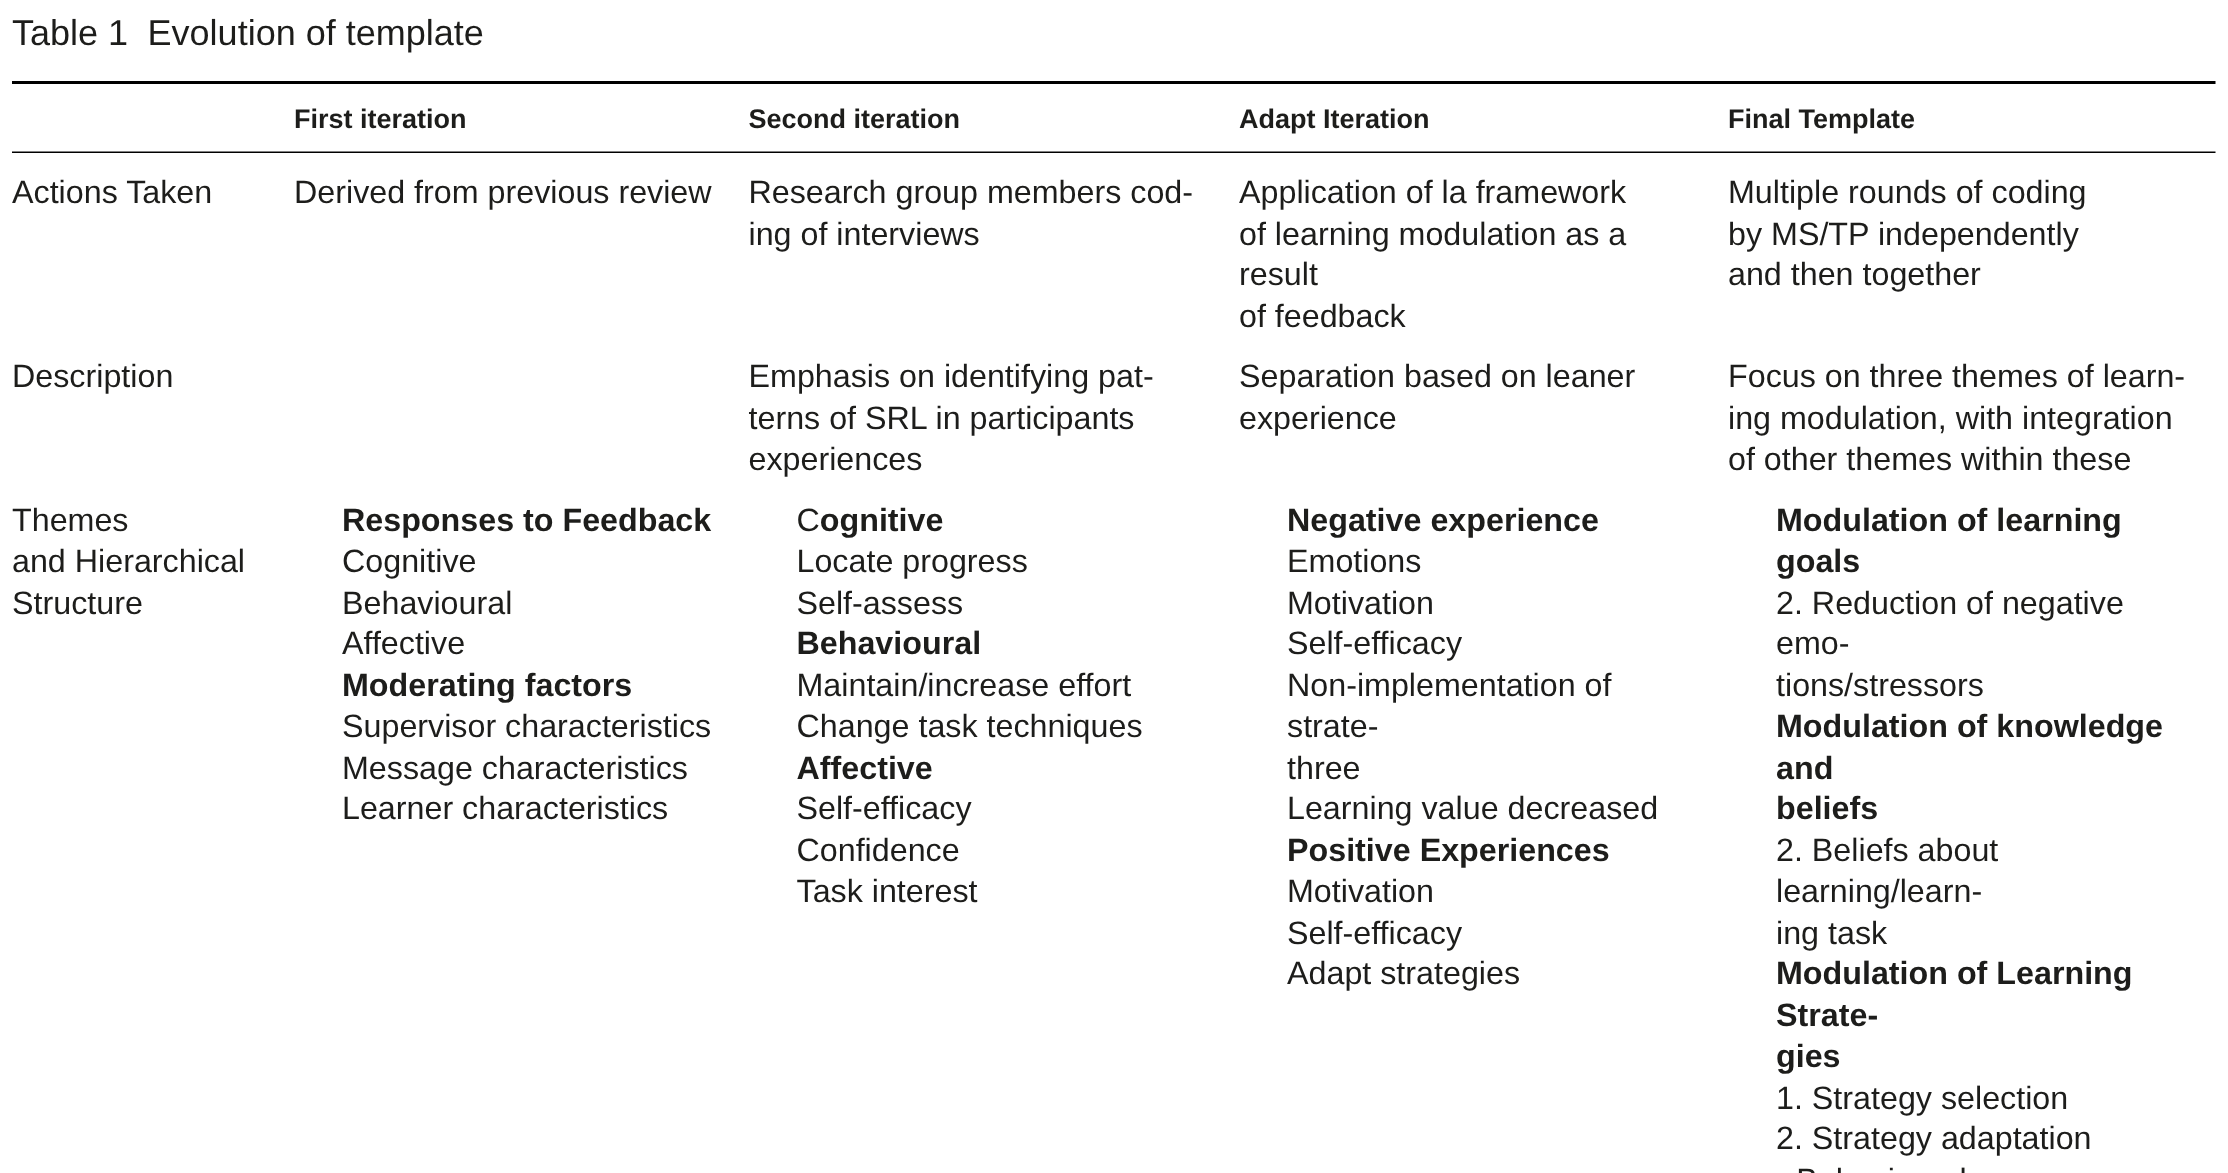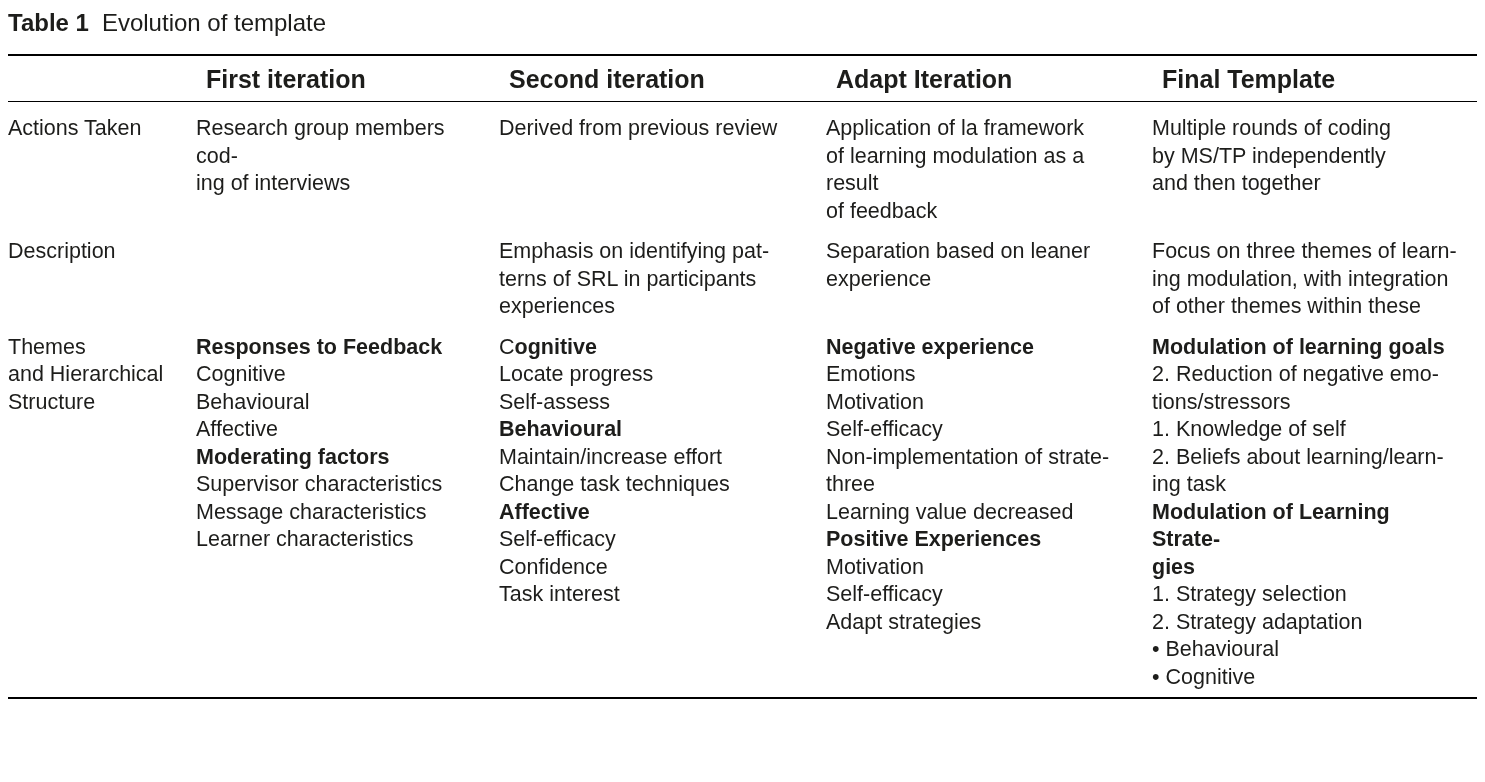--- a/index.html
+++ b/index.html
@@ -16,59 +16,58 @@
     box-sizing: border-box;
     width: 1485px;
     padding: 6px 8px 0 8px;
   }
   .caption {
     font-size: 24px;
     line-height: 30px;
     margin-top: 2px;
   }
   .cap-label {
-    font-weight: 700;
+    font-weight: 400;
     margin-right: 13px;
   }
   .tbl {
     margin-top: 16px;
     border-top: 2px solid #000;
     border-bottom: 2px solid #000;
   }
   .grid-row {
     display: grid;
     grid-template-columns: 188px 303px 327px 326px minmax(0, 1fr);
   }
   .thead {
     border-bottom: 1.5px solid #000;
     padding: 10px 0 8px 0;
   }
   .thead .cell {
     font-weight: 700;
-    font-size: 25px;
+    font-size: 18px;
     line-height: 27px;
-    margin-left: 10px;
   }
   .tbody {
     padding: 13px 0 6px 0;
   }
   .body-row {
     margin-bottom: 13px;
   }
   .body-row:last-child {
     margin-bottom: 0;
   }
   .cell {
     font-size: 21.5px;
     line-height: 27.5px;
     padding-right: 16px;
     white-space: pre-line;
     box-sizing: border-box;
   }
-  .item { white-space: pre-line; }
+  .item { white-space: pre-line; margin-left: 32px; }
   .item.b { font-weight: 700; }
   .lead-regular { font-weight: 400; }
 </style>
 </head>
 <body>
 
 <div class="page">
   <div class="caption">
     <span class="cap-label">Table 1</span><span class="cap-text">Evolution of template</span>
   </div>
@@ -77,23 +76,23 @@
     <div class="grid-row thead">
       <div class="cell"></div>
       <div class="cell">First iteration</div>
       <div class="cell">Second iteration</div>
       <div class="cell">Adapt Iteration</div>
       <div class="cell">Final Template</div>
     </div>
     <div class="tbody" id="tbody">
         <div class="grid-row body-row">
           <div class="cell">Actions Taken</div>
+          <div class="cell">Derived from previous review</div>
           <div class="cell">Research group members cod-
 ing of interviews</div>
-          <div class="cell">Derived from previous review</div>
           <div class="cell">Application of la framework
 of learning modulation as a result
 of feedback</div>
           <div class="cell">Multiple rounds of coding
 by MS/TP independently
 and then together</div>
         </div>
         <div class="grid-row body-row">
           <div class="cell">Description</div>
           <div class="cell"></div>
@@ -108,19 +107,20 @@
         </div>
         <div class="grid-row body-row">
           <div class="cell">Themes
 and Hierarchical
 Structure</div>
           <div class="cell"><div class="item b">Responses to Feedback</div><div class="item">Cognitive</div><div class="item">Behavioural</div><div class="item">Affective</div><div class="item b">Moderating factors</div><div class="item">Supervisor characteristics</div><div class="item">Message characteristics</div><div class="item">Learner characteristics</div></div>
           <div class="cell"><div class="item b"><span class="lead-regular">C</span>ognitive</div><div class="item">Locate progress</div><div class="item">Self-assess</div><div class="item b">Behavioural</div><div class="item">Maintain/increase effort</div><div class="item">Change task techniques</div><div class="item b">Affective</div><div class="item">Self-efficacy</div><div class="item">Confidence</div><div class="item">Task interest</div></div>
           <div class="cell"><div class="item b">Negative experience</div><div class="item">Emotions</div><div class="item">Motivation</div><div class="item">Self-efficacy</div><div class="item">Non-implementation of strate-
 three</div><div class="item">Learning value decreased</div><div class="item b">Positive Experiences</div><div class="item">Motivation</div><div class="item">Self-efficacy</div><div class="item">Adapt strategies</div></div>
           <div class="cell"><div class="item b">Modulation of learning goals</div><div class="item">2. Reduction of negative emo-
-tions/stressors</div><div class="item">1. Knowledge of self</div><div class="item">2. Beliefs about learning/learn-
+tions/stressors</div><div class="item b">Modulation of knowledge and
+beliefs</div><div class="item">2. Beliefs about learning/learn-
 ing task</div><div class="item b">Modulation of Learning Strate-
 gies</div><div class="item">1. Strategy selection</div><div class="item">2. Strategy adaptation</div><div class="item">• Behavioural</div><div class="item">• Cognitive</div></div>
         </div>
       </div>
   </div>
 </div>
 
 </body></html>

